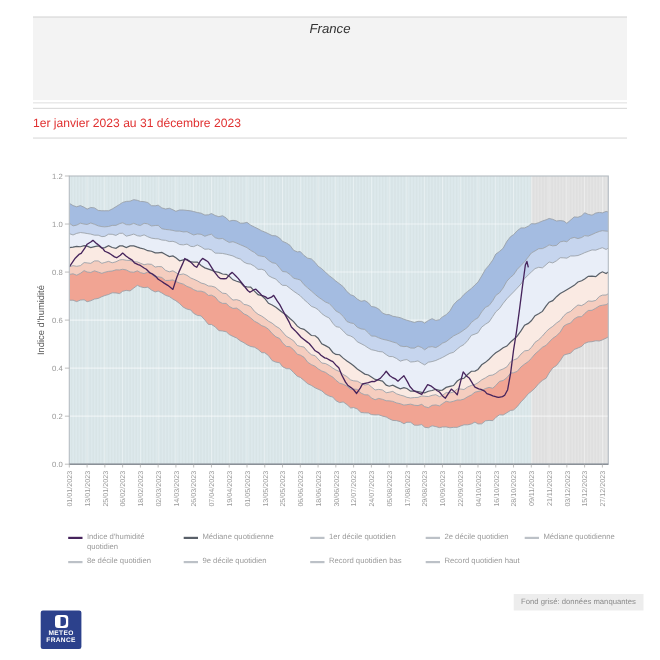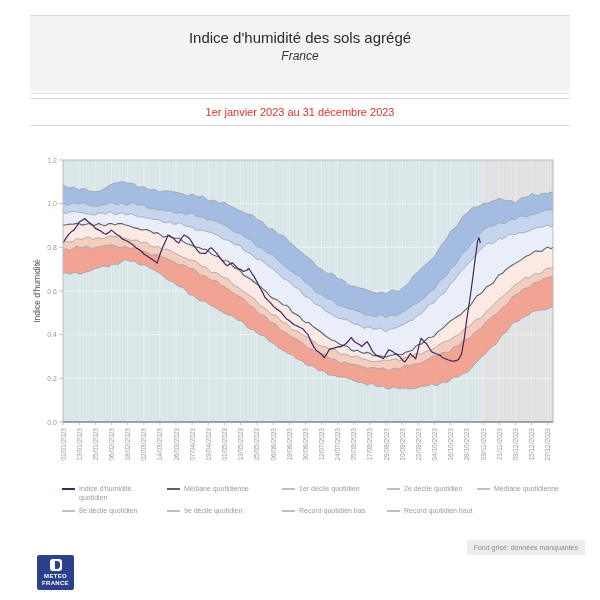--- a/index.html
+++ b/index.html
@@ -10,21 +10,21 @@
   .header-box{
     position:absolute;left:30px;right:30px;top:15px;height:75px;
     background:#f3f3f3;border-top:1px solid #d8d8d8;text-align:center;
   }
   .chart-title{margin-top:13px;font-size:15px;color:#2b2b2b;}
   .chart-subtitle{margin-top:3px;font-size:12px;font-style:italic;color:#333;}
   .sep{position:absolute;left:30px;right:30px;top:93px;border-top:1px solid #e2e2e2;}
   .period-banner{
     position:absolute;left:30px;right:30px;top:98px;
     border-top:1px solid #d9d9d9;border-bottom:1px solid #d9d9d9;
-    padding:3px 0 5px;text-align:center;
+    padding:3px 0 5px;
   }
   .period-banner span{font-size:11px;color:#e03030;}
   #chart{position:absolute;left:0;top:148px;}
   #legend{
     position:absolute;left:62px;top:484px;width:515px;
     display:grid;grid-template-columns:105px 115px 105px 90px 1fr;
     column-gap:0;row-gap:3px;
   }
   .litem{display:flex;align-items:flex-start;cursor:pointer;}
   .sw{display:inline-block;width:13px;height:0;border-top-width:2px;border-top-style:solid;margin:4px 4px 0 0;flex:none;}
@@ -38,21 +38,20 @@
     background:#2c418c;border-radius:2px;text-align:center;
   }
   .logo-icon{width:12px;height:12px;background:#fff;border-radius:3px;margin:4px auto 2px;position:relative;}
   .logo-icon::after{content:'';position:absolute;right:2px;top:2px;width:5px;height:8px;background:#2c418c;border-radius:0 3px 3px 0;}
   .logo-t{font-size:6px;font-weight:bold;letter-spacing:.3px;color:#fff;line-height:1.15;}
 </style>
 </head>
 <body>
 
 <div class="header-box">
-  <div class="chart-title">Indice d'humidité des sols agrégé</div>
   <div class="chart-subtitle">France</div>
 </div>
 
 <div class="sep"></div>
 
 <div class="period-banner">
   <span>1er janvier 2023 au 31 décembre 2023</span>
 </div>
 
 <svg id="chart" width="600" height="332" viewBox="0 0 600 332">

